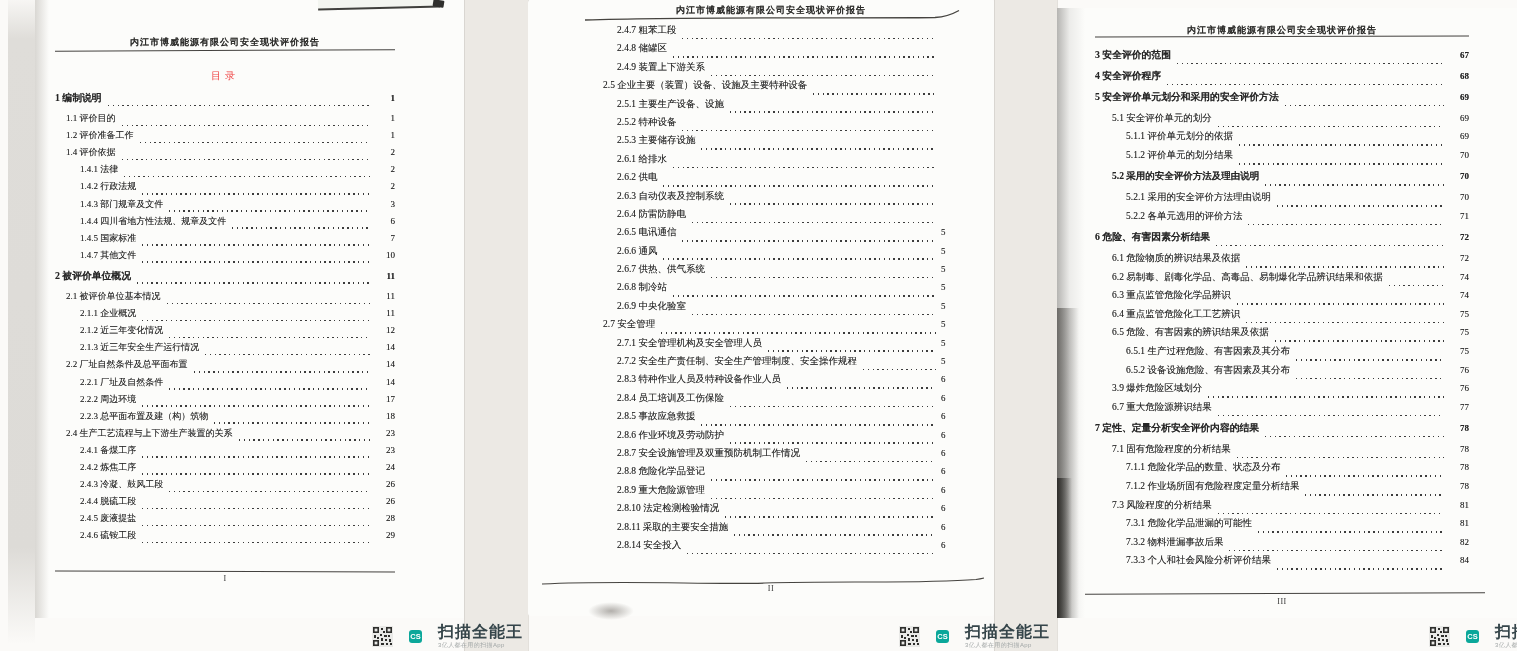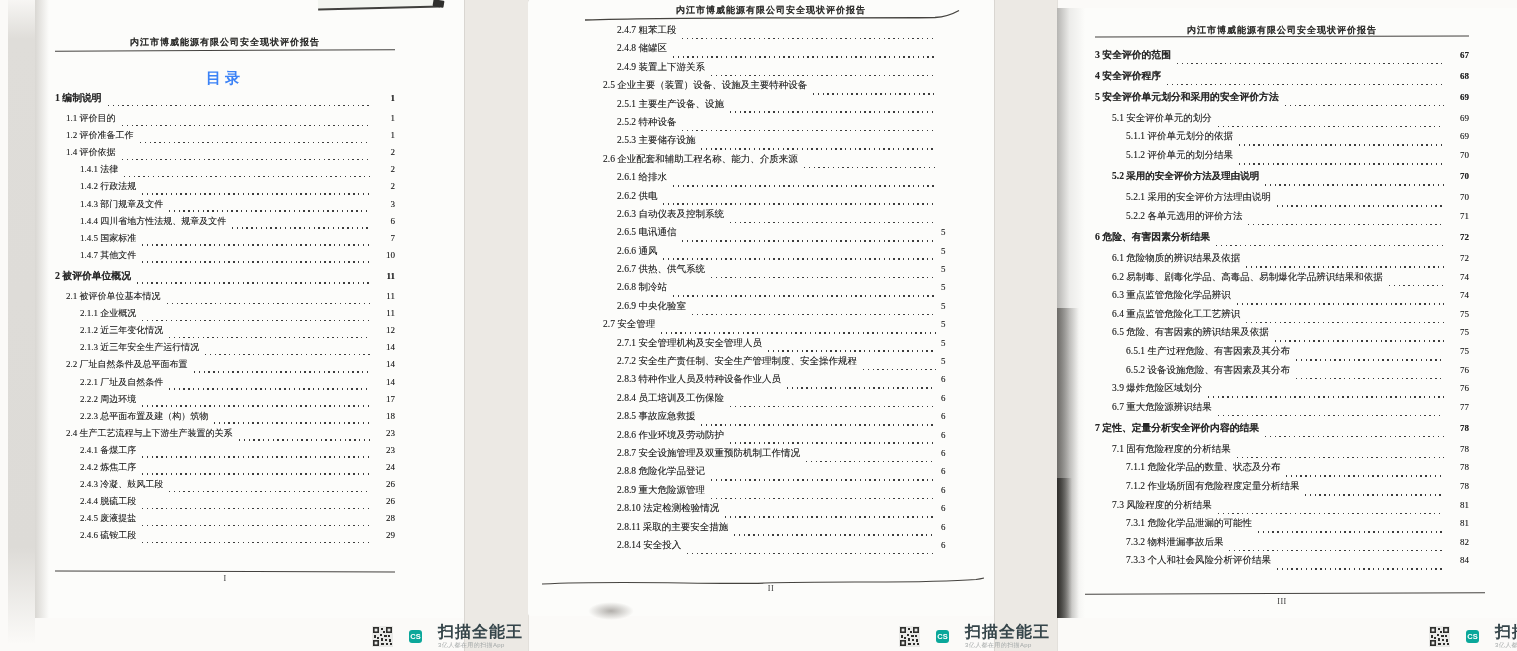--- a/index.html
+++ b/index.html
@@ -47,21 +47,21 @@
   .page2 .pg-header{top:4px;}
   .page3 .pg-header{top:16px;}
 
   .rule{position:absolute;height:1.3px;background:#43413e;}
   .page1 .header-rule{top:50px;left:0;width:340px;transform:rotate(-0.25deg);}
   .page1 .footer-rule{top:571px;left:0;width:340px;transform:rotate(0.2deg);}
   .page3 .header-rule{top:28px;left:0;width:374px;transform:rotate(-0.15deg);}
   .page3 .footer-rule{top:585px;left:-10px;width:400px;transform:rotate(-0.2deg);}
 
   .toc-title{position:absolute;top:69px;width:100%;text-align:center;margin:0;
-    font-size:15px;font-weight:bold;letter-spacing:4px;color:#3b82f6;}
+    font-size:10px;font-weight:normal;letter-spacing:4px;color:#ef4444;}
 
   .toc{position:absolute;width:100%;}
   .page1 .toc{top:88px;}
   .page2 .toc{top:24px;}
   .page3 .toc{top:38px;}
 
   .toc-row{display:flex;align-items:baseline;white-space:nowrap;
     text-shadow:0 0 0.45px rgba(35,35,35,0.45);}
   .page1 .toc-row{height:17.1px;font-size:9px;}
   .page2 .toc-row{height:18.4px;font-size:9.5px;}
@@ -329,37 +329,37 @@
           <div class="toc-row lvl3">
             <span class="lbl">2.5.2 特种设备</span>
             <span class="dots"></span>
             <span class="pnum"></span>
           </div>
           <div class="toc-row lvl3">
             <span class="lbl">2.5.3 主要储存设施</span>
             <span class="dots"></span>
             <span class="pnum"></span>
           </div>
-          <div class="toc-row lvl2">
-            <span class="lbl">2.6 企业配套和辅助工程名称、能力、介质来源</span>
-            <span class="dots"></span>
-            <span class="pnum"></span>
-          </div>
           <div class="toc-row lvl3">
             <span class="lbl">2.6.1 给排水</span>
             <span class="dots"></span>
             <span class="pnum"></span>
           </div>
           <div class="toc-row lvl3">
             <span class="lbl">2.6.2 供电</span>
             <span class="dots"></span>
             <span class="pnum"></span>
           </div>
           <div class="toc-row lvl3">
             <span class="lbl">2.6.3 自动仪表及控制系统</span>
+            <span class="dots"></span>
+            <span class="pnum"></span>
+          </div>
+          <div class="toc-row lvl3">
+            <span class="lbl">2.6.4 防雷防静电</span>
             <span class="dots"></span>
             <span class="pnum"></span>
           </div>
           <div class="toc-row lvl3">
             <span class="lbl">2.6.5 电讯通信</span>
             <span class="dots"></span>
             <span class="pnum">5</span>
           </div>
           <div class="toc-row lvl3">
             <span class="lbl">2.6.6 通风</span>

